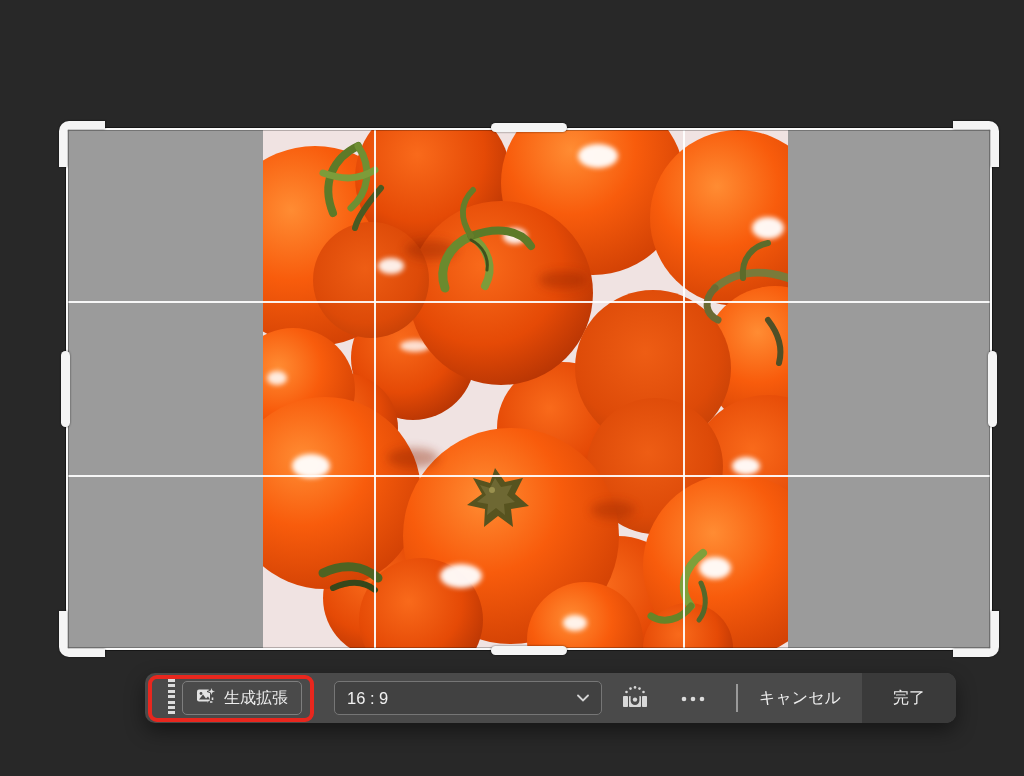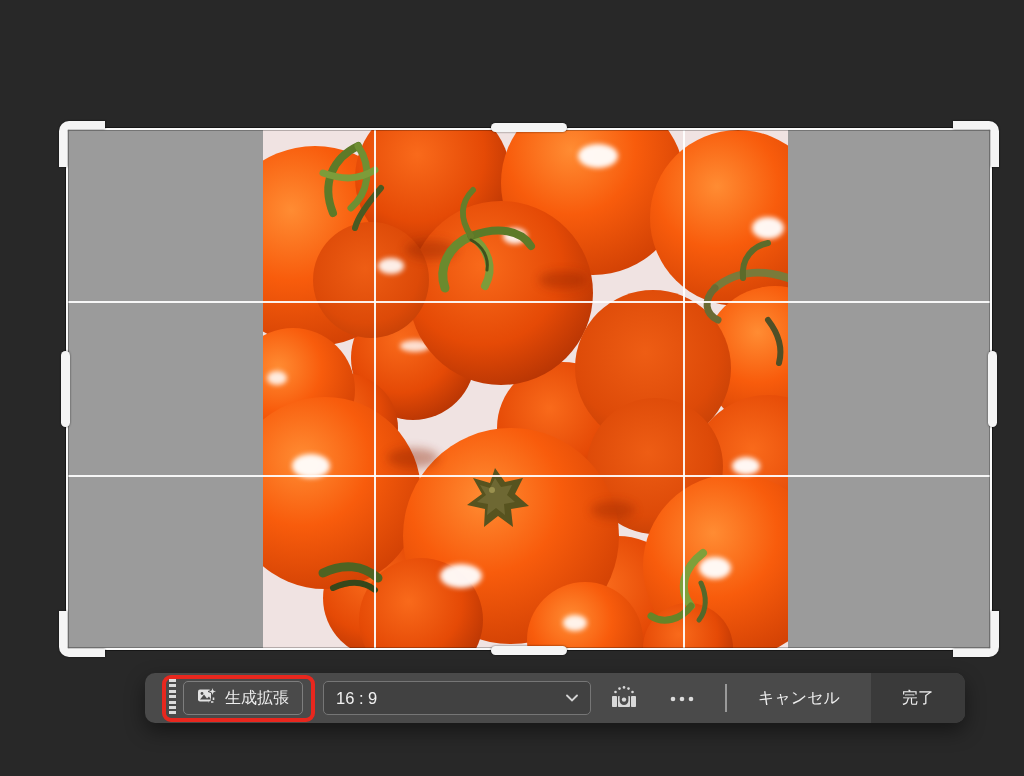--- a/index.html
+++ b/index.html
@@ -39,44 +39,44 @@
   
   .taskbar{
     position:absolute;left:145px;top:673px;height:50px;
     display:flex;align-items:center;
     background:#4a4a4a;border-radius:10px;
     box-shadow:0 8px 20px rgba(0,0,0,.45);
     color:#eeeeee;font-size:16px;white-space:nowrap;
   }
   .gen-wrap{
     display:flex;align-items:center;gap:7px;
-    height:47px;box-sizing:border-box;margin-left:17px;
-    border:4px solid #e8271e;border-radius:9px;padding:0 8px 0 3px;
+    height:47px;box-sizing:border-box;margin-left:3px;
+    border:4px solid #e8271e;border-radius:9px;padding:0 8px 0 16px;
   }
   .grip{
     width:7px;height:38px;cursor:grab;
     background:repeating-linear-gradient(to bottom,#dcdcdc 0 3px,transparent 3px 5.4px);
   }
   .btn{cursor:pointer;display:flex;align-items:center;justify-content:center;background:transparent;border:none;color:#eeeeee;font-family:inherit;font-size:16px;}
   .gen-btn{
     gap:8px;height:34px;padding:0 13px;
     border:1px solid #7e7e7e;border-radius:5px;
   }
   .ratio-dd{
-    margin-left:8px;height:34px;width:268px;box-sizing:border-box;
+    margin-left:20px;height:34px;width:268px;box-sizing:border-box;
     background:#414141;border:1px solid #767676;border-radius:5px;
     display:flex;align-items:center;padding:0 12px;cursor:pointer;
     font-size:16.5px;color:#f1f1f1;
   }
   .ratio-dd .chev{margin-left:auto;display:flex;}
   .icon-btn{height:36px;padding:0 6px;border-radius:5px;}
   .straighten-btn{margin-left:14px;}
   .more-btn{margin-left:20px;}
   .tb-divider{width:2px;height:28px;background:#9a9a9a;margin-left:24px;}
-  .cancel-btn{height:50px;padding:0 31px;}
+  .cancel-btn{height:50px;padding:0 21px;}
   .done-btn{height:50px;padding:0 31px;background:#3a3a3a;border-radius:0 10px 10px 0;}
   .icn{display:block;}
 </style>
 </head>
 <body>
 
 <div class="crop-area">
 
   <div class="expand-left"></div>
   <div class="expand-right"></div>

